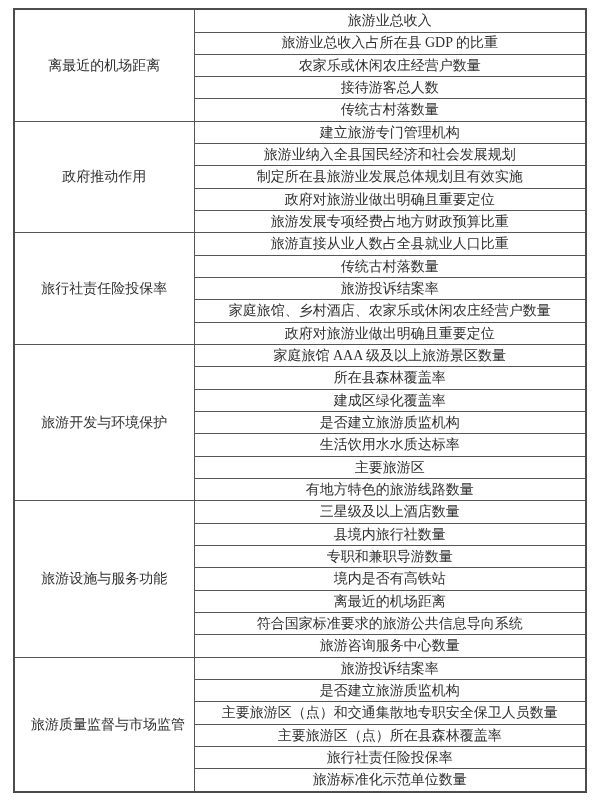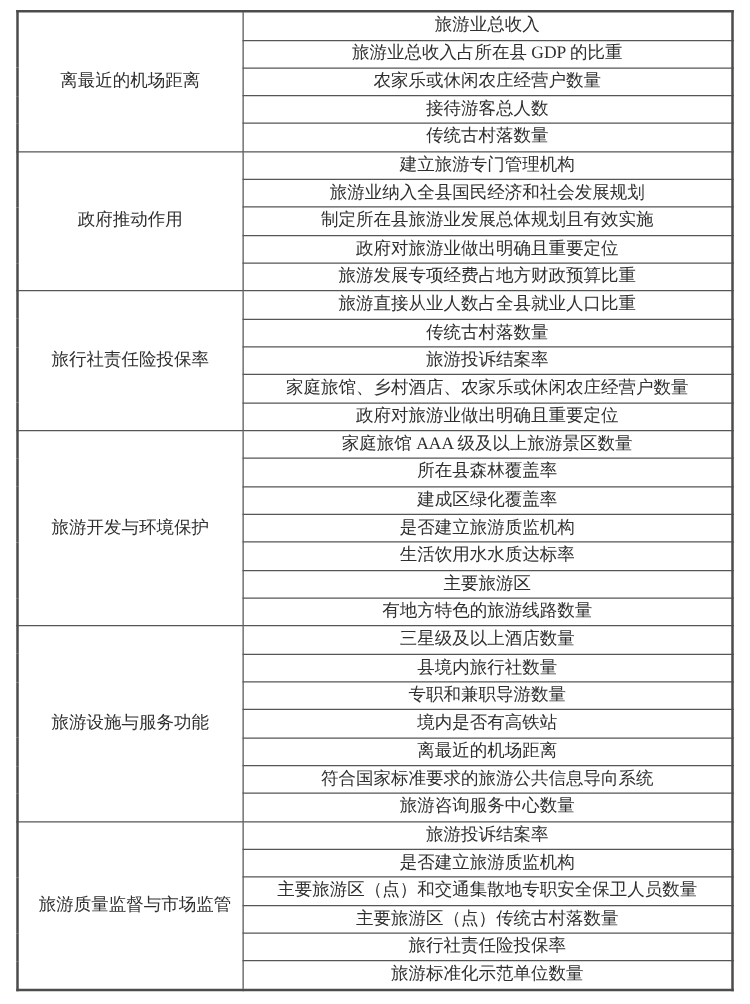--- a/index.html
+++ b/index.html
@@ -149,21 +149,21 @@
       <td rowspan="6">旅游质量监督与市场监管</td>
       <td>旅游投诉结案率</td>
     </tr>
     <tr>
         <td>是否建立旅游质监机构</td>
       </tr>
     <tr>
         <td>主要旅游区（点）和交通集散地专职安全保卫人员数量</td>
       </tr>
     <tr>
-        <td>主要旅游区（点）传统古村落数量</td>
+        <td>主要旅游区（点）所在县森林覆盖率</td>
       </tr>
     <tr>
         <td>旅行社责任险投保率</td>
       </tr>
     <tr>
         <td>旅游标准化示范单位数量</td>
       </tr>
   </tbody>
 </table>
 

